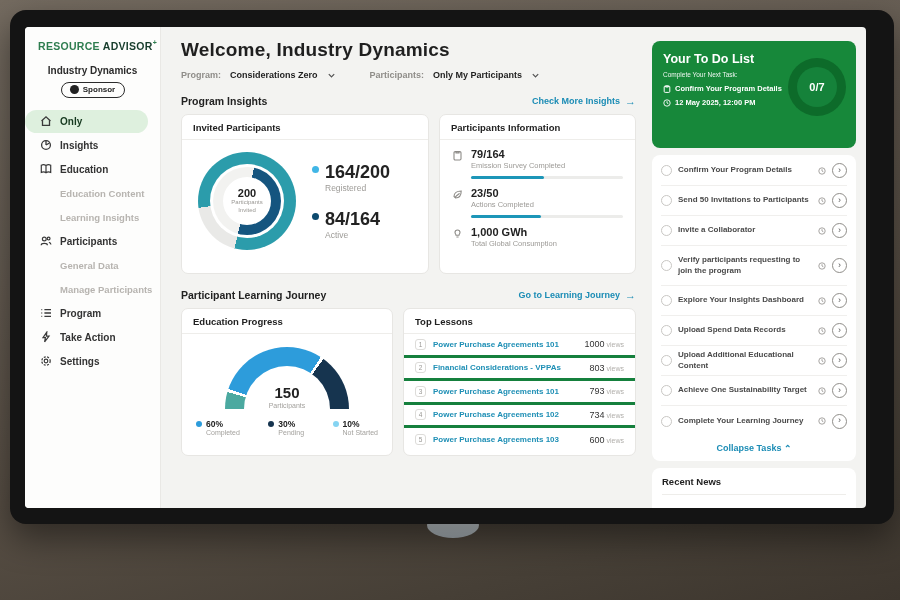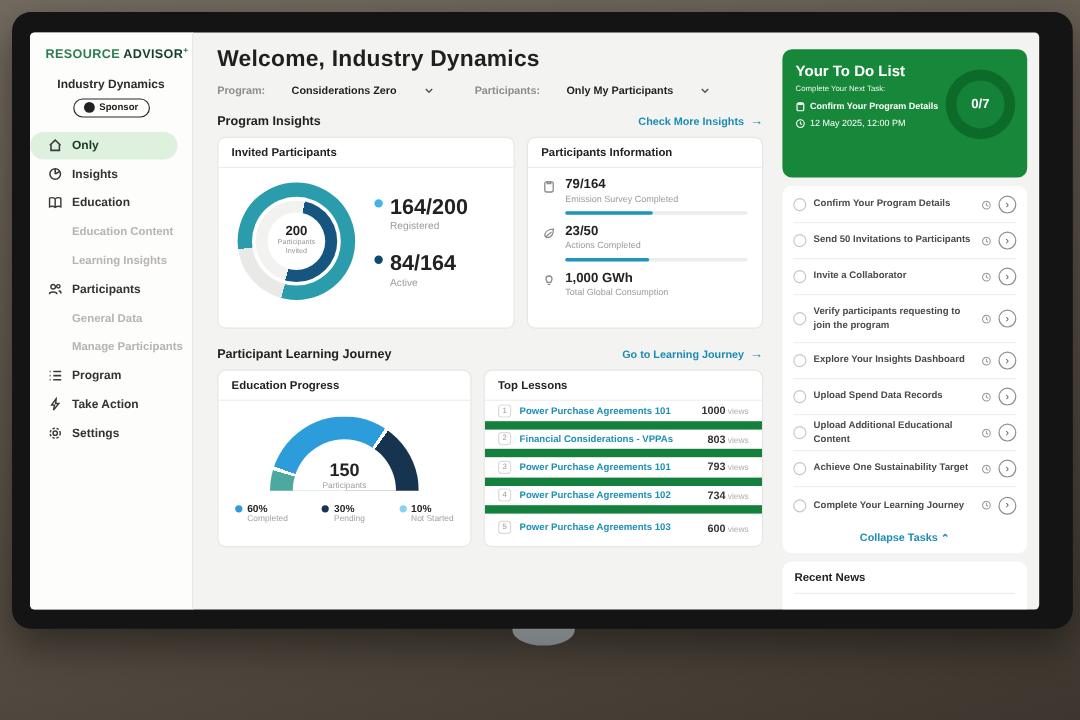--- a/index.html
+++ b/index.html
@@ -32,21 +32,21 @@
     font-size:10px; font-weight:700; color:#333; cursor:pointer; }
   .nav-item .nav-icon { width:12px; height:12px; margin-right:8px; color:#3a3a3a; flex:none; display:inline-flex; }
   .nav-item.active { background:#def0de; border-radius:14px; margin-right:12px; color:#16391f; }
   .nav-item.sub { padding-left:35px; color:#b7b4b0; font-weight:600; font-size:9.5px; }
   .nav-icon svg { width:12px; height:12px; }
 
   
   .main { width:487px; flex:none; padding:12px 12px 0 20px; }
   h1.welcome { font-size:19px; font-weight:800; color:#1f1f1f; letter-spacing:.2px; }
   .filters { display:flex; gap:34px; margin-top:9px; }
-  .filter { display:flex; align-items:center; gap:22px; font-size:9px; cursor:pointer; }
+  .filter { display:flex; align-items:center; gap:9px; font-size:9px; cursor:pointer; }
   .f-label { color:#8f8d89; font-weight:600; }
   .f-value { color:#1f1f1f; font-weight:800; }
   .chev { color:#555; display:inline-flex; }
   .chev svg { width:9px; height:9px; }
 
   .sec-row { display:flex; align-items:center; justify-content:space-between; margin-top:15px; }
   .sec-title { font-size:10.5px; font-weight:800; color:#222; }
   .sec-link { font-size:9px; font-weight:700; color:#1b8cb5; text-decoration:none; display:flex; gap:5px; align-items:center; cursor:pointer; }
   .arrow { font-size:11px; }
 
@@ -96,36 +96,36 @@
   .g-lab { font-size:7px; color:#a3a19d; margin-top:2px; }
   .g-leg { display:flex; justify-content:space-between; padding:10px 14px 0; }
   .g-leg-item { display:flex; gap:4px; }
   .g-dot { width:6px; height:6px; border-radius:50%; margin-top:2px; flex:none; }
   .g-dot-completed { background:#2d9cdb; } .g-dot-pending { background:#16344f; } .g-dot-notstarted { background:#85d4f2; }
   .g-pct { font-size:8.5px; font-weight:800; color:#222; }
   .g-name { font-size:7px; color:#a3a19d; }
 
   
   .card-lessons { flex:1; height:148px; }
-  .lesson { display:flex; align-items:center; gap:7px; padding:0 11px; height:23.5px; border-bottom:7px solid #15803d; cursor:pointer; }
+  .lesson { display:flex; align-items:center; gap:7px; padding:0 11px; height:23.5px; border-bottom:3px solid #15803d; cursor:pointer; }
   .lesson:last-child { border-bottom:none; }
   .rank { width:11px; height:11px; border:1px solid #dddcd9; border-radius:3px; font-size:6.5px; color:#9a9894;
     display:flex; align-items:center; justify-content:center; flex:none; }
   .lesson-title { flex:1; font-size:8px; font-weight:700; color:#1e8fb5; white-space:nowrap; overflow:hidden; }
   .views { font-size:7px; color:#b1afab; white-space:nowrap; }
-  .views b { font-size:9px; font-weight:700; color:#333; }
+  .views b { font-size:9px; font-weight:400; color:#333; }
 
   
   .rightcol { width:218px; flex:none; padding:14px 10px 0 4px; }
   .todo-card { background:#17883a; border-radius:8px; height:107px; padding:11px 10px 0 11px;
     display:flex; justify-content:space-between; color:#fff; }
   .todo-title { font-size:12.5px; font-weight:800; }
   .todo-sub { font-size:6.5px; margin-top:5px; opacity:.92; }
   .todo-next { display:flex; gap:4px; align-items:center; font-size:7.5px; font-weight:800; margin-top:6px; }
-  .todo-date { display:flex; gap:4px; align-items:center; font-size:7.5px; font-weight:400; margin-top:5px;text-align:right; }
+  .todo-date { display:flex; gap:4px; align-items:center; font-size:7.5px; font-weight:700; margin-top:5px;text-align:right; }
   .ti { display:inline-flex; } .ti svg { width:8px; height:8px; }
   .todo-ring { width:58px; height:58px; border-radius:50%; background:#0d6b2a; margin-top:6px; flex:none;
     display:flex; align-items:center; justify-content:center; }
   .todo-ring-in { width:40px; height:40px; border-radius:50%; background:#15823a;
     display:flex; align-items:center; justify-content:center; font-size:11px; font-weight:800; }
 
   .tasks-card { background:#fff; border-radius:8px; margin-top:7px; padding:1px 9px 4px; }
   .task { display:flex; align-items:center; gap:6px; min-height:30px; border-bottom:1px solid #f0efed; padding:3px 0; }
   .task:nth-child(4) { min-height:40px; }
   .task-check { width:11px; height:11px; border:1.5px solid #c9c7c4; border-radius:50%; flex:none; cursor:pointer; }

